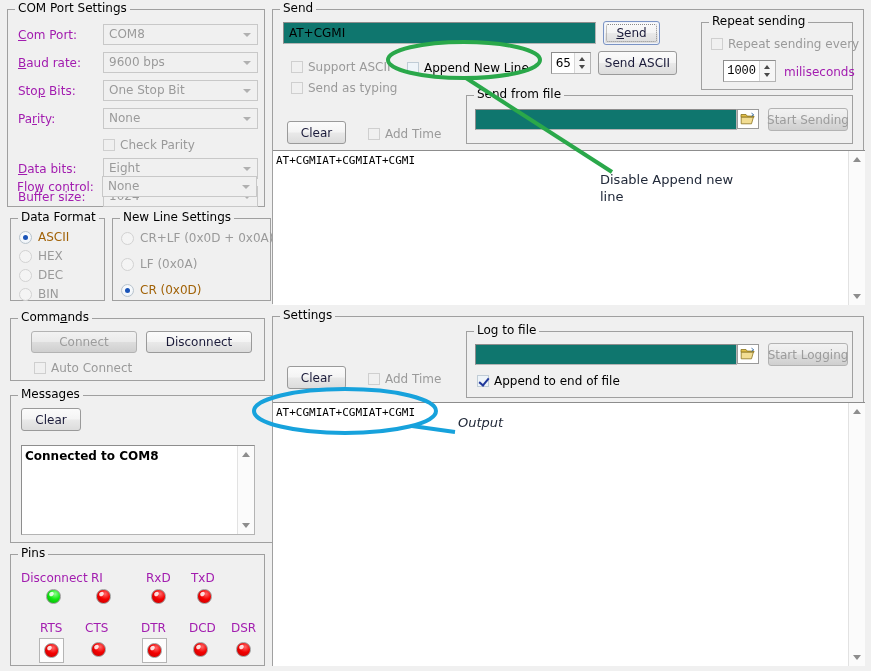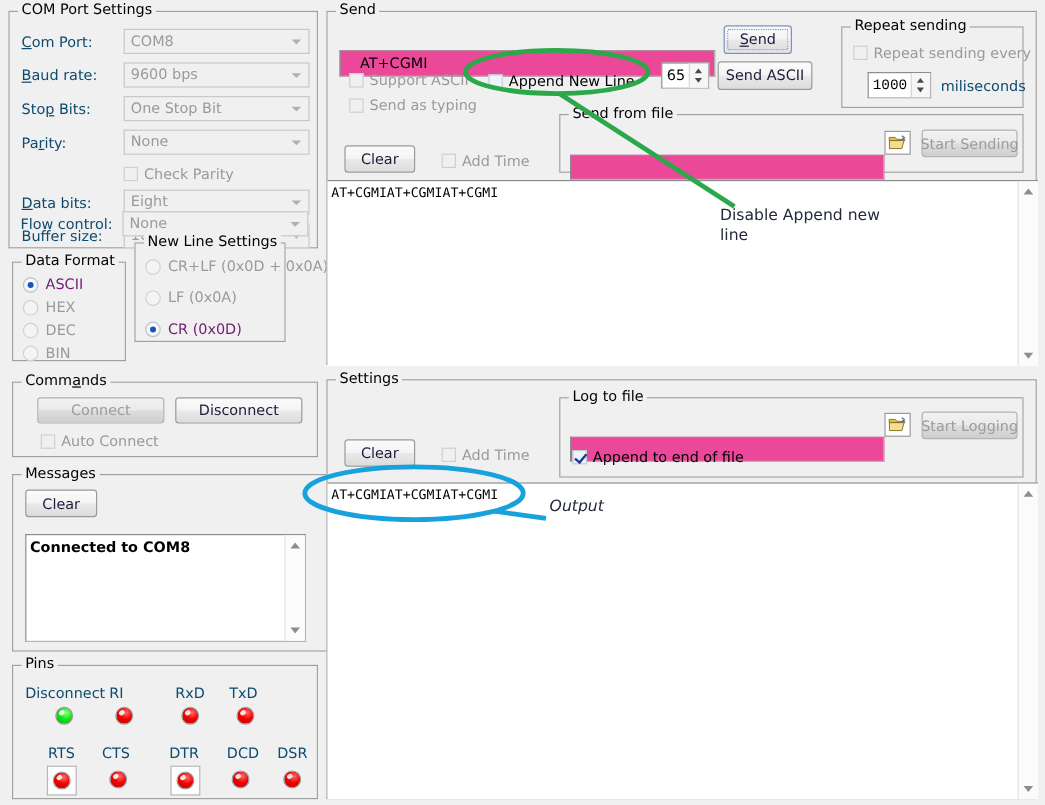--- a/index.html
+++ b/index.html
@@ -25,45 +25,45 @@
   }
   .group > .gtitle{
     position:absolute;top:-8px;left:7px;
     background:#f0f0f0;padding:0 3px;
     font-size:12px;color:#000;line-height:12px;
     z-index:3;white-space:nowrap;
   }
   .group > .gtitle u{text-decoration:underline;}
 
   
-  .lbl{position:absolute;font-size:12px;color:#0c4a6e;line-height:14px;white-space:nowrap;}
+  .lbl{position:absolute;font-size:12px;color:#a21caf;line-height:14px;white-space:nowrap;}
   .lbl u{text-decoration:underline;}
 
   
   .combo{
     position:absolute;box-sizing:border-box;
     background:#f0f0f0;border:1px solid #c8c8c8;
     height:21px;line-height:19px;
     font-size:12px;color:#9a9a9a;
     padding-left:5px;white-space:nowrap;overflow:hidden;
   }
   .combo .arrow{
     position:absolute;right:6px;top:8px;
     width:0;height:0;
     border-left:4px solid transparent;border-right:4px solid transparent;
     border-top:4px solid #b0b0b0;
   }
 
   
   .tbox{
     position:absolute;box-sizing:border-box;
-    background:#ec4899;border:1px solid #b4b4b4;border-top-color:#8d8d8d;border-left-color:#8d8d8d;
+    background:#0f766e;border:1px solid #b4b4b4;border-top-color:#8d8d8d;border-left-color:#8d8d8d;
     height:22px;line-height:20px;
-    font-size:12px;color:#000;padding-left:16px;
-    white-space:nowrap;overflow:hidden;margin-top:20px;
+    font-size:12px;color:#000;padding-left:5px;
+    white-space:nowrap;overflow:hidden;
   }
 
   
   .btn{
     position:absolute;box-sizing:border-box;
     border:1px solid #9a9a9a;border-radius:3px;
     background:linear-gradient(to bottom,#fbfbfb 0%,#f4f4f4 48%,#e9e9e9 52%,#dcdcdc 100%);
     font-size:12px;color:#1b1b3a;
     text-align:center;
     display:flex;align-items:center;justify-content:center;
@@ -93,21 +93,21 @@
     margin-right:5px;position:relative;
   }
   .chk.checked .box::after{
     content:"";position:absolute;left:3px;top:0px;
     width:4px;height:8px;border:solid #21389b;border-width:0 2px 2px 0;
     transform:rotate(40deg);
   }
   .chk.dim{color:#9a9a9a;}
   .chk.dim .box{background:#f0f0f0;border-color:#cfcfcf;}
 
-  .rad{position:absolute;font-size:12px;line-height:14px;white-space:nowrap;color:#701a75;}
+  .rad{position:absolute;font-size:12px;line-height:14px;white-space:nowrap;color:#a16207;}
   .rad .circ{
     display:inline-block;width:13px;height:13px;border-radius:50%;
     vertical-align:-3px;box-sizing:border-box;
     background:radial-gradient(circle at 50% 40%,#ffffff 0%,#f2f6fa 60%,#dfe7ee 100%);
     border:1px solid #b9c4cd;margin-right:6px;position:relative;
   }
   .rad.sel .circ::after{
     content:"";position:absolute;left:3px;top:3px;width:5px;height:5px;border-radius:50%;
     background:#1a54b8;
   }
@@ -253,21 +253,21 @@
     <span class="circ"></span><span>HEX</span>
   </span>
   <span class="rad dim" style="left:8px;top:49px;">
     <span class="circ"></span><span>DEC</span>
   </span>
   <span class="rad dim" style="left:8px;top:68px;">
     <span class="circ"></span><span>BIN</span>
   </span>
 </div>
 
-<div class="group" style="left:112px;top:202px;width:126px;height:83px;">
+<div class="group" style="left:112px;top:218px;width:159px;height:83px;">
   <span class="gtitle">New Line Settings</span>
   <span class="rad dim" style="left:8px;top:12px;">
     <span class="circ"></span><span>CR+LF (0x0D + 0x0A)</span>
   </span>
   <span class="rad dim" style="left:8px;top:38px;">
     <span class="circ"></span><span>LF (0x0A)</span>
   </span>
   <span class="rad sel" style="left:8px;top:64px;">
     <span class="circ"></span><span>CR (0x0D)</span>
   </span>

